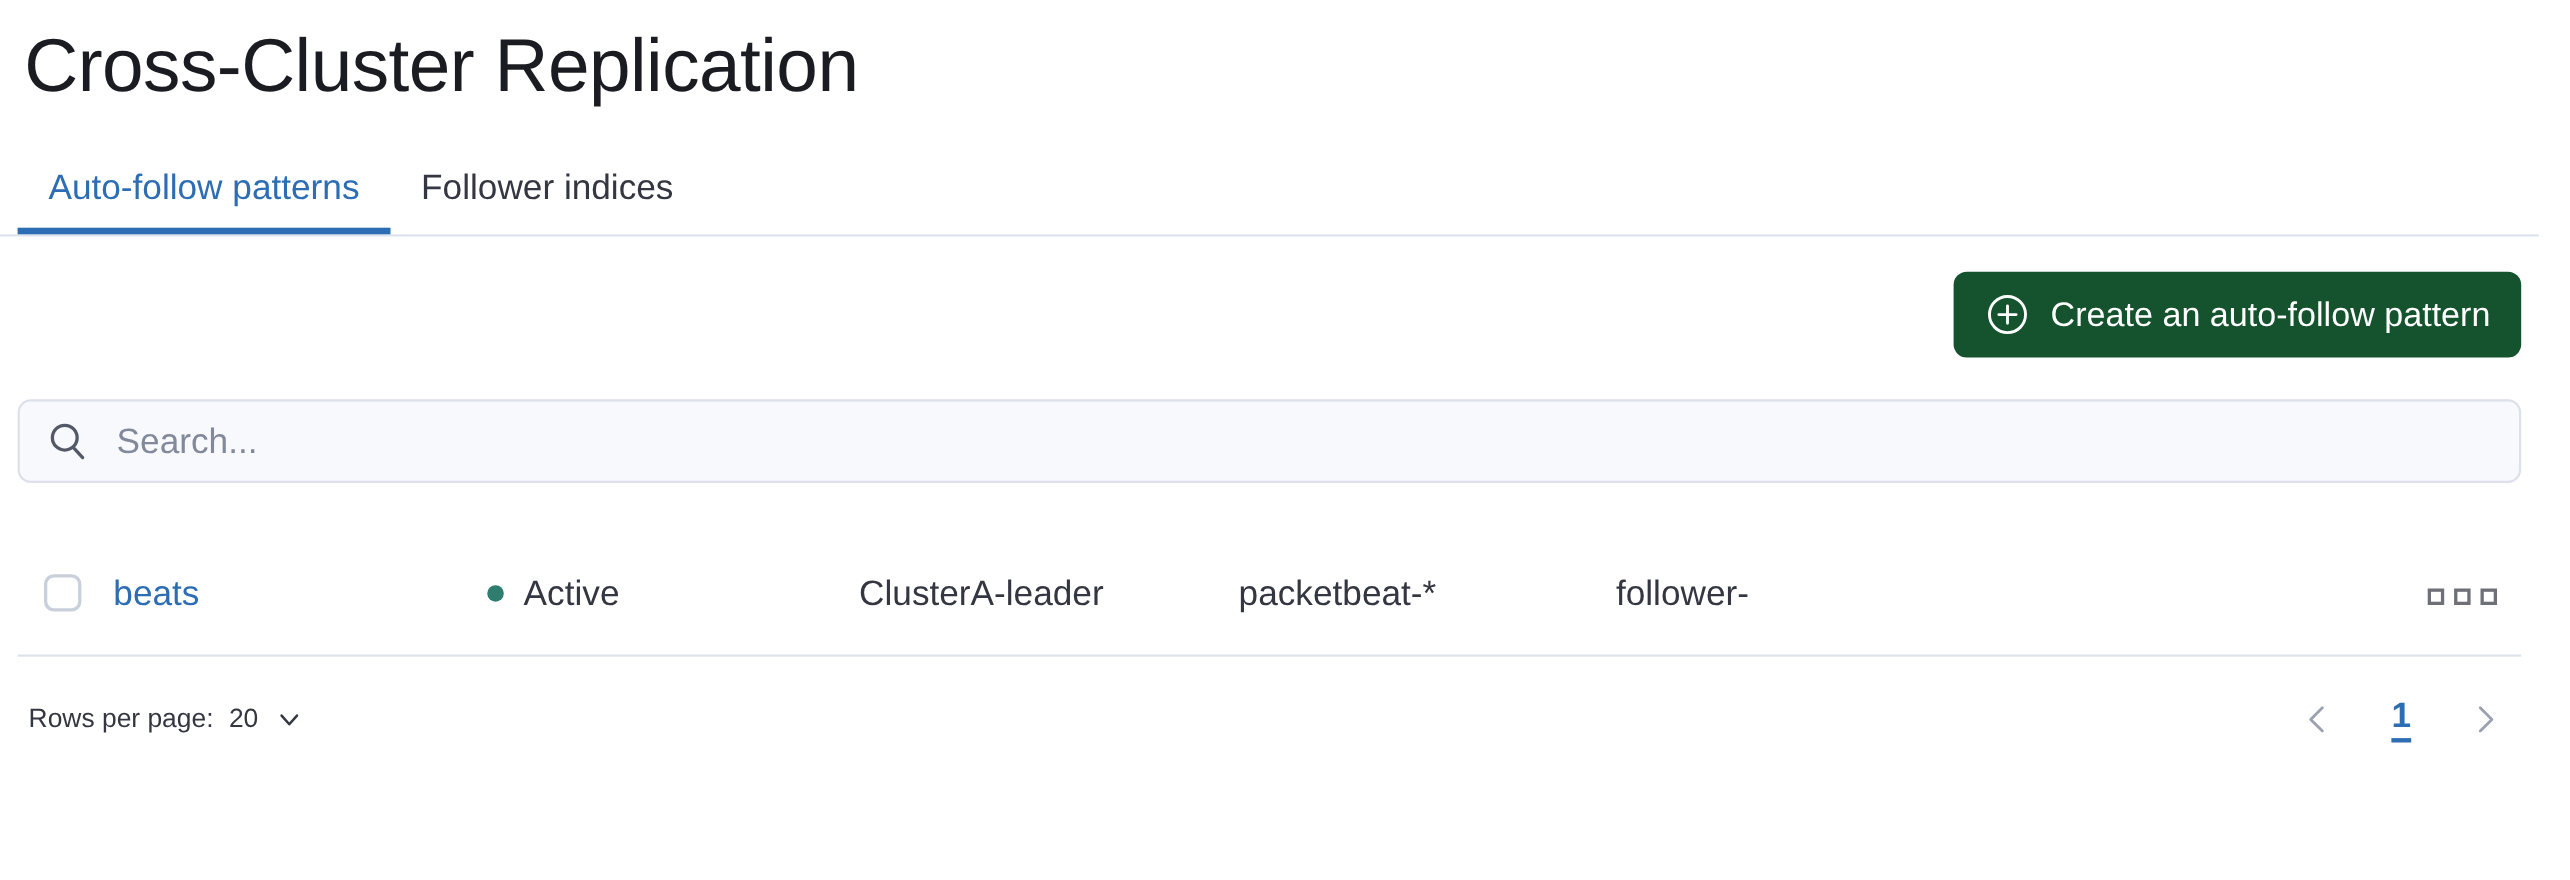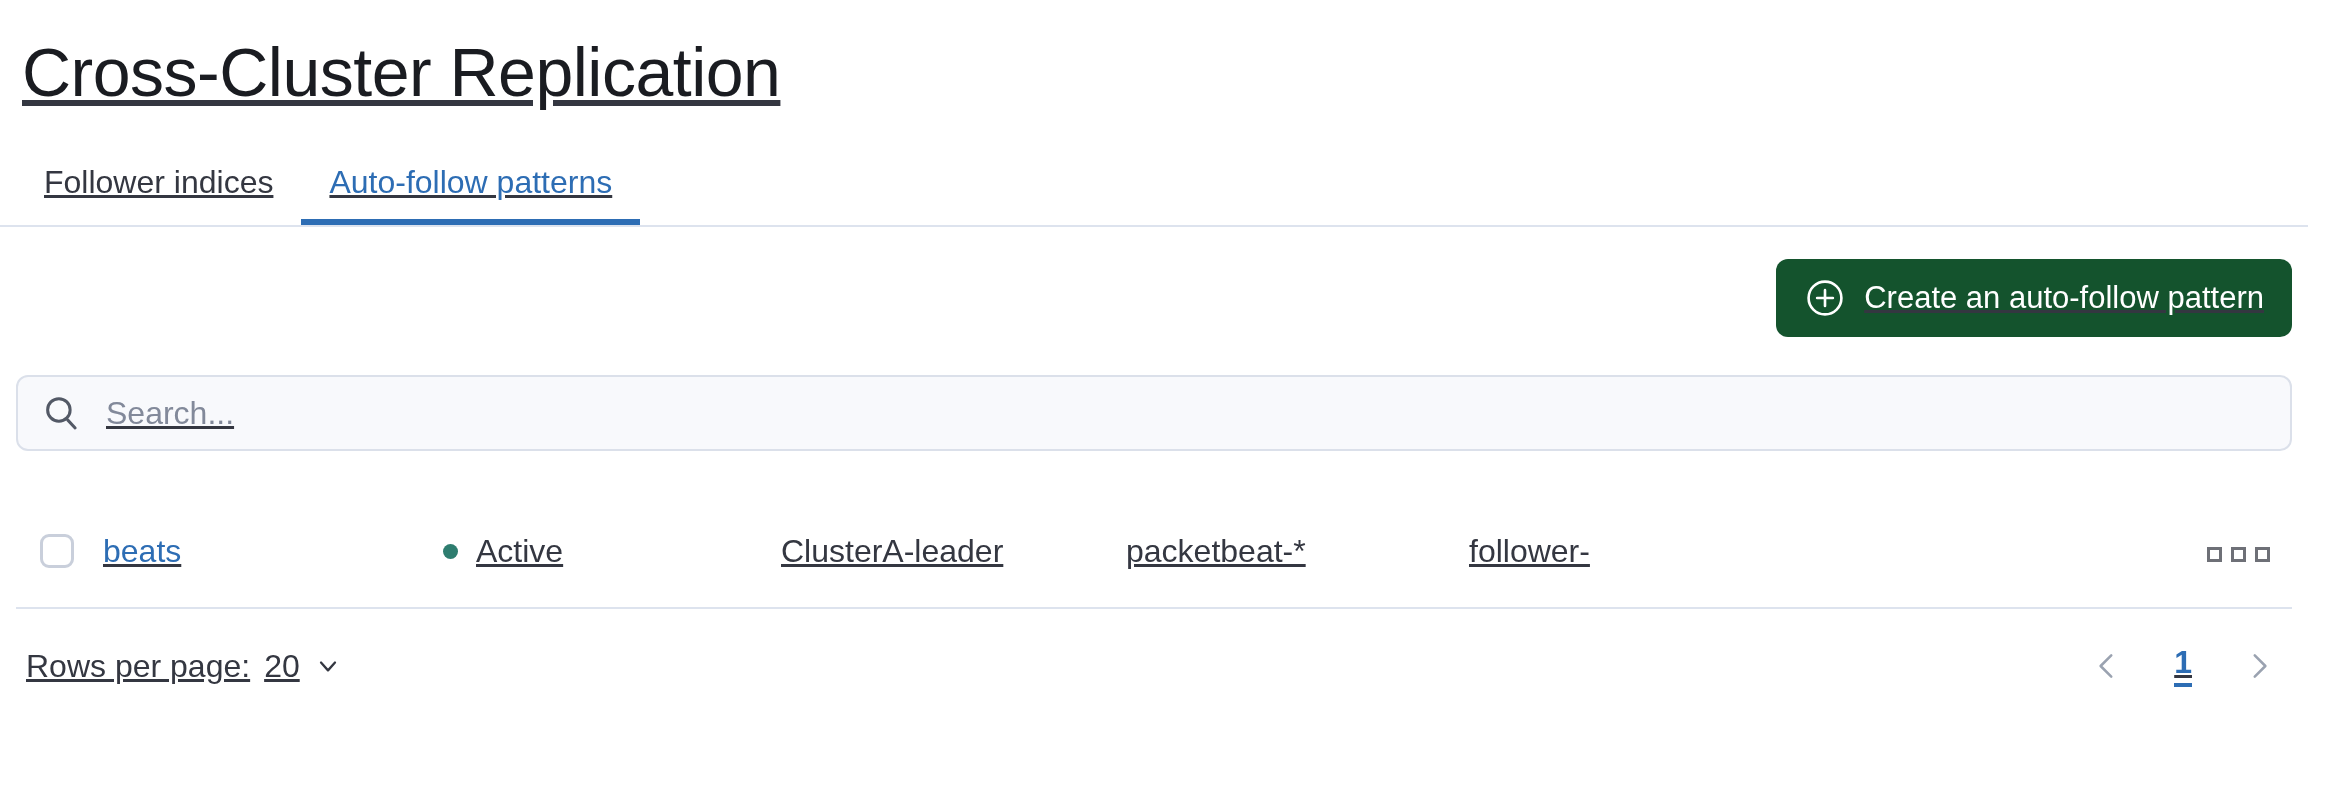--- a/index.html
+++ b/index.html
@@ -4,21 +4,21 @@
 <style>
   * { box-sizing: border-box; }
   html, body { margin: 0; padding: 0; }
   body {
     width: 2336px; height: 800px;
     background: #ffffff;
     font-family: "Liberation Sans", sans-serif;
     color: #343741;
     overflow: hidden;
   }
-  .page { padding: 12px 16px; width: 2308px; text-decoration: underline; }
+  .page { padding: 0 16px; width: 2308px; }
 
   
   .page-title {
     margin: 0; padding: 18px 0 0 6px;
     font-size: 68px; font-weight: 500; letter-spacing: -0.5px;
     color: #1a1c21; line-height: 1.25;
   }
 
   
   .tabs { display: flex; margin-top: 28px; }
@@ -98,45 +98,45 @@
     width: 15px; height: 15px; border: 3px solid #6e7077; background: transparent;
   }
 
   
   .table-footer {
     display: flex; align-items: center; justify-content: space-between;
     padding: 36px 4px 0 4px;
   }
   .rows-per-page {
     display: flex; align-items: center; gap: 14px;
-    font-size: 32px; color: #343741; cursor: pointer;
+    font-size: 24px; color: #343741; cursor: pointer;
     background: none; border: none;
     font-family: "Liberation Sans", sans-serif;
   }
   .pagination { display: flex; align-items: center; gap: 46px; padding-right: 8px; }
   .page-chevron { background: none; border: none; padding: 4px; cursor: pointer; display: flex; }
   .page-number {
     font-size: 32px; font-weight: 700; color: #2d6db4;
     border-bottom: 4px solid #2d6db4; padding-bottom: 2px;
     background: none; cursor: pointer; line-height: 1.1;
   }
 </style>
 </head>
 <body>
 
 <div class="page">
 
   <h1 class="page-title">Cross-Cluster Replication</h1>
 
   <div class="tabs">
+    <div class="tab selected">
+      <span>Auto-follow patterns</span>
+    </div>
     <div class="tab">
       <span>Follower indices</span>
-    </div>
-    <div class="tab selected">
-      <span>Auto-follow patterns</span>
     </div>
   </div>
   <div class="tabs-rule"></div>
 
   <div class="intro-row">
     <button class="create-btn">
       <span style="display:flex;">
         <svg width="42" height="42" viewBox="0 0 32 32" fill="none">
           <circle cx="16" cy="16" r="12.5" stroke="#ffffff" stroke-width="2"></circle>
           <path d="M16 10v12M10 16h12" stroke="#ffffff" stroke-width="2" stroke-linecap="round"></path>

